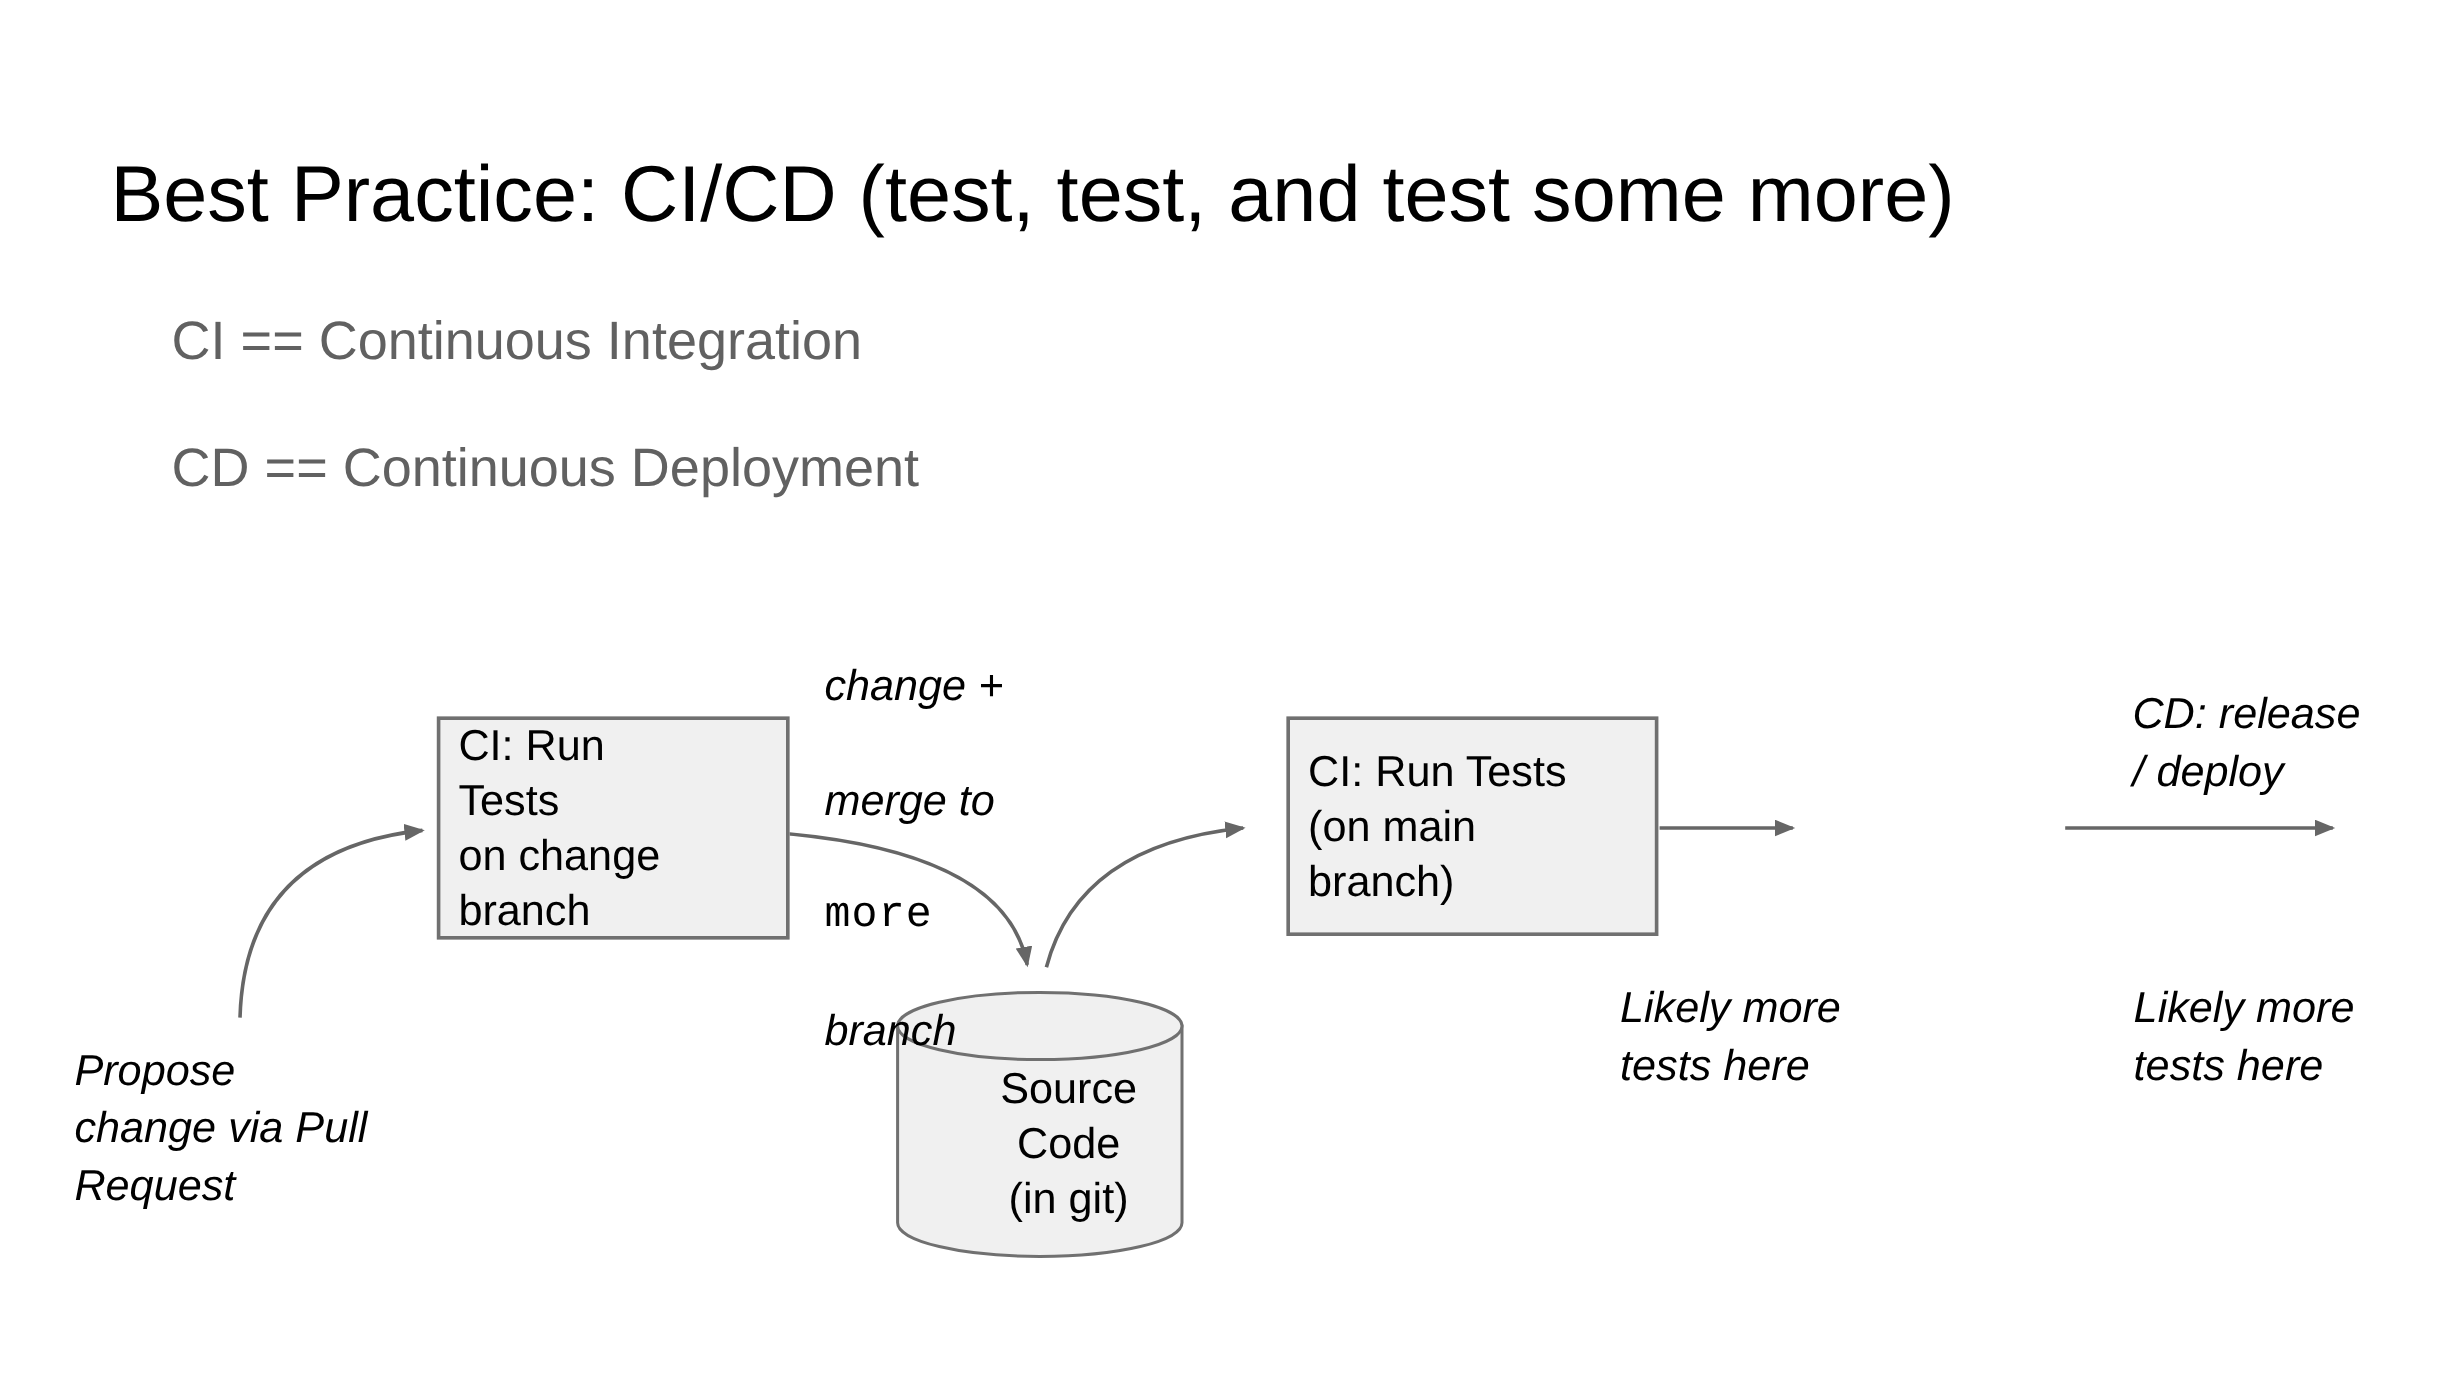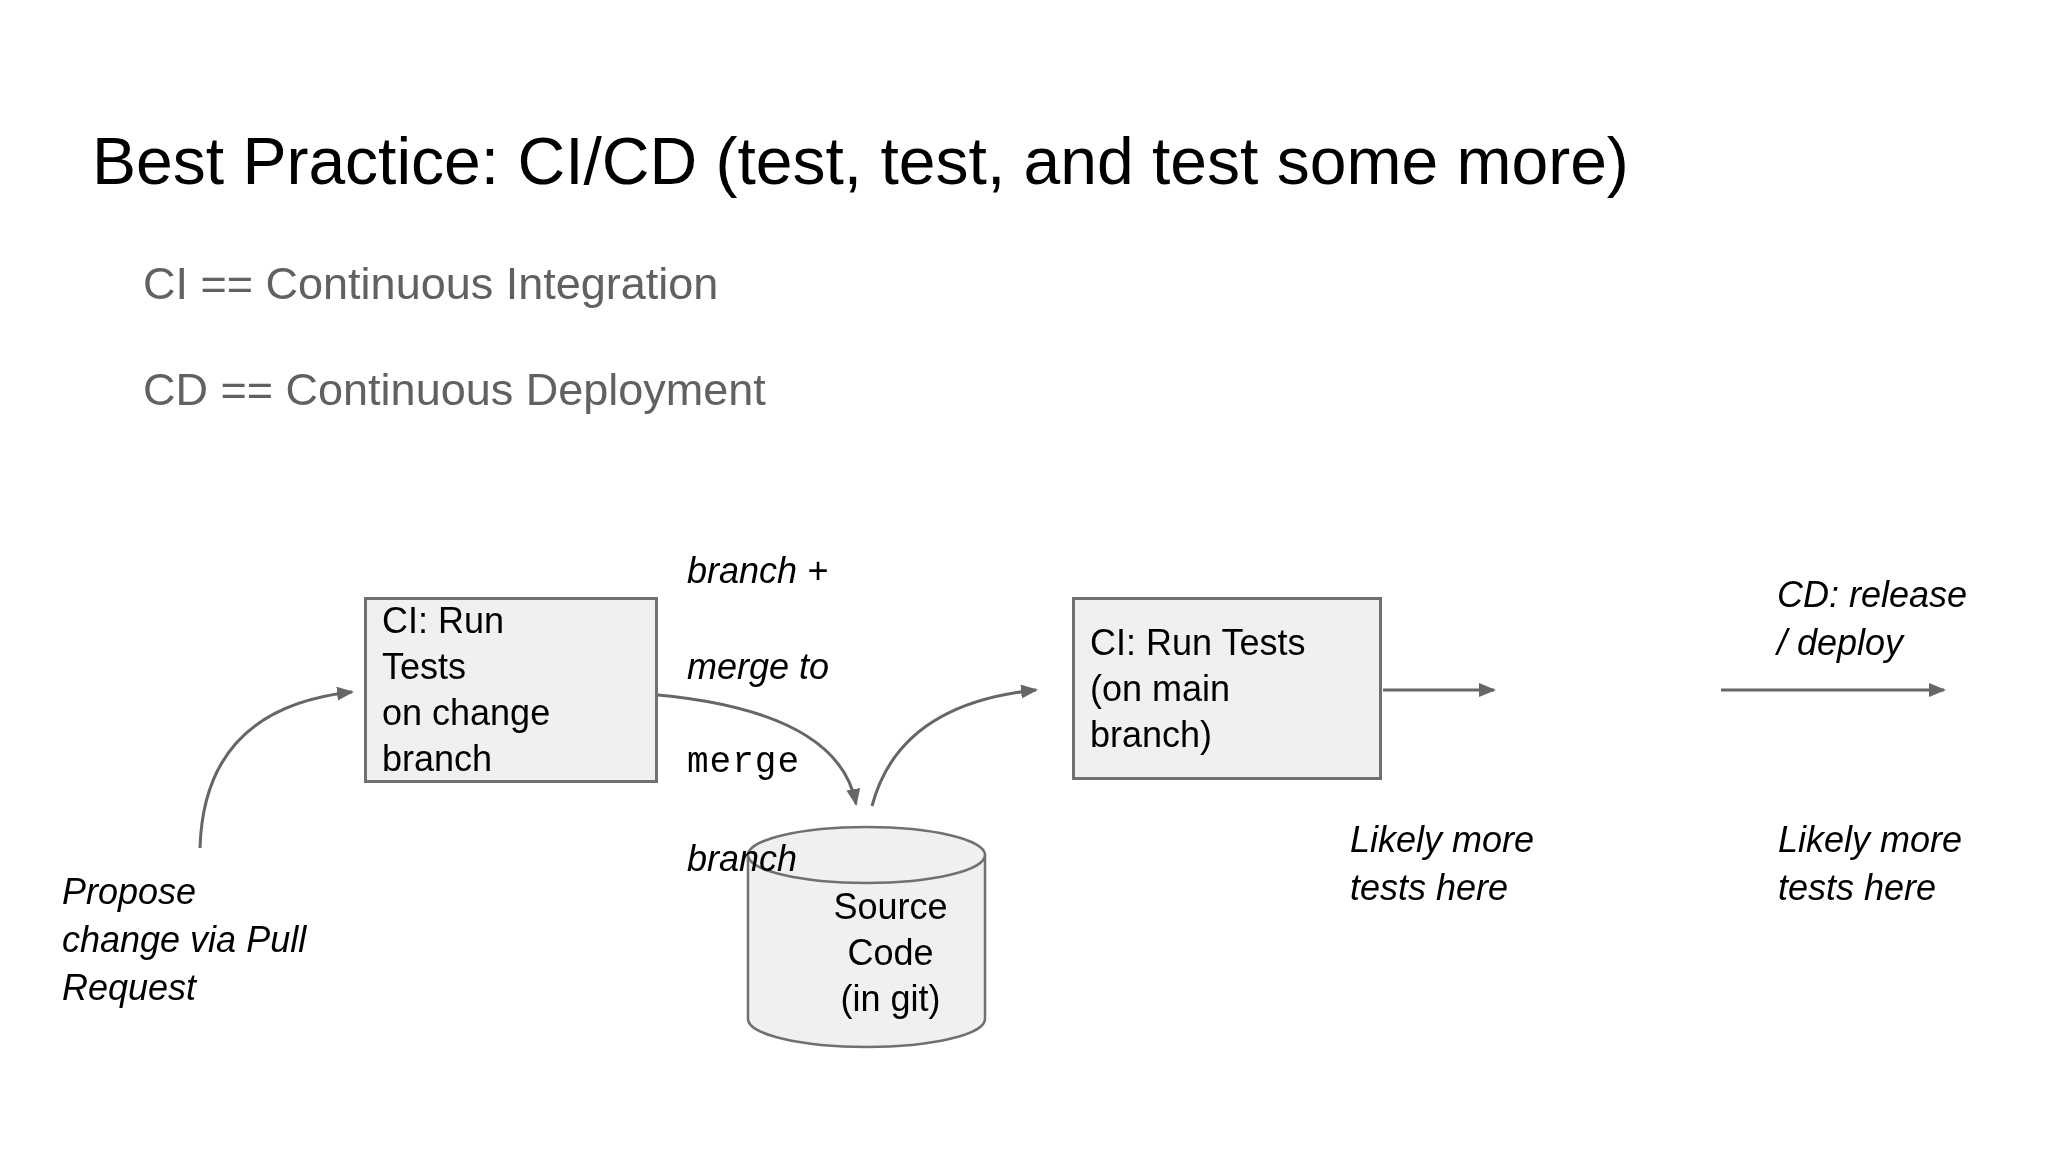--- a/index.html
+++ b/index.html
@@ -84,23 +84,23 @@
 
   <div class="abs cyl-label">Source
 Code
 (in git)</div>
 
   <div class="note note-propose">Propose
 change via Pull
 Request</div>
 
   <div class="note note-merge">
-    <div>branch +</div>
+    <div>change +</div>
     <div>merge to</div>
-    <div class="code">merge</div>
+    <div class="code">more</div>
     <div>branch</div>
   </div>
 
   <div class="note note-cd">CD: release
 / deploy</div>
   <div class="note note-likely-main">Likely more
 tests here</div>
   <div class="note note-likely-deploy">Likely more
 tests here</div>
 

